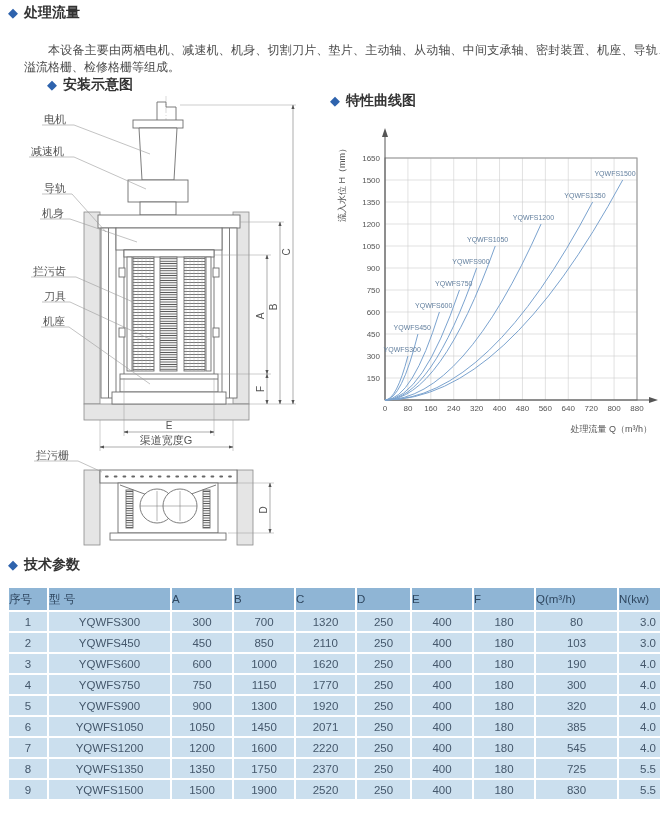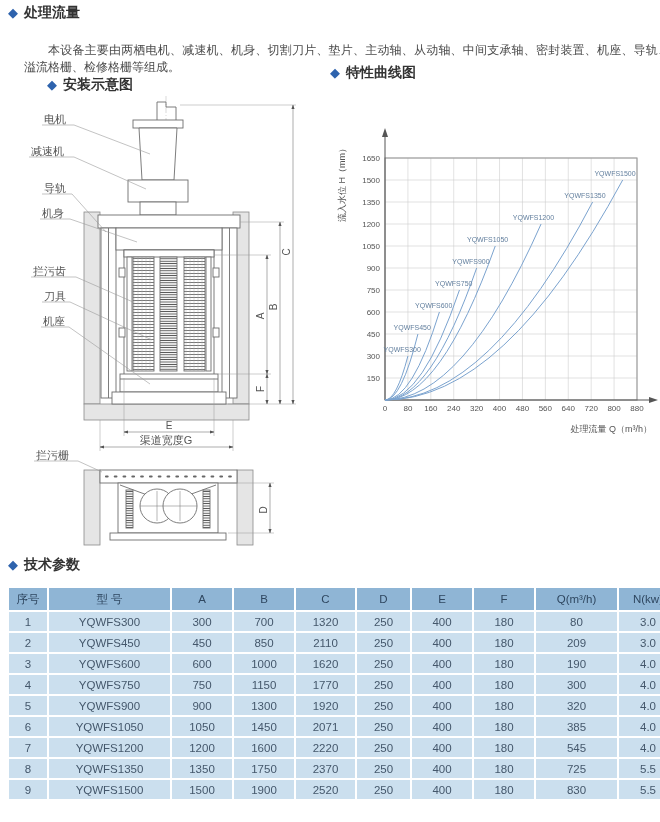--- a/index.html
+++ b/index.html
@@ -2,30 +2,30 @@
 <html><head>
 <meta charset="utf-8">
 <style>
   html,body{margin:0;padding:0;background:#fff;}
   .page{position:relative;width:660px;height:822px;background:#ffffff;overflow:hidden;
         font-family:"Liberation Sans","DejaVu Sans",sans-serif;color:#3d3d3d;}
   .heading{position:absolute;font-size:14px;font-weight:bold;color:#333;white-space:nowrap;}
   .heading .dia{color:#2e63ad;font-size:13px;margin-right:6px;}
   .h-structure{left:8px;top:4px;}
   .h-install{left:8px;top:76px;margin-left:39px;}
-  .h-curve{left:330px;top:64px;}
+  .h-curve{left:330px;top:92px;}
   .h-specs{left:8px;top:556px;}
   .intro{position:absolute;left:8px;top:26px;width:646px;margin:16px;font-size:12px;line-height:1.45;
          color:#4a4a4a;text-indent:2em;text-align:justify;}
   #diagram-svg{position:absolute;left:0px;top:92px;}
   #chart-svg{position:absolute;left:332px;top:105px;}
   table.spec{position:absolute;left:7px;top:586px;width:646px;border-collapse:separate;border-spacing:2px;
              background:#fff;table-layout:fixed;}
   table.spec th{background:#8fb5d5;color:#2f4760;font-weight:normal;font-size:11.5px;height:22px;
-                text-align:center;padding:0;}
+                text-align:left;padding:0;}
   table.spec td{background:#cbdfee;color:#44576b;font-size:11.5px;height:19px;text-align:center;padding:0;}
   svg text{font-family:"Liberation Sans","DejaVu Sans",sans-serif;}
 </style>
 </head>
 <body>
 
 <div class="page">
 
   <div class="heading h-structure">
     <span class="dia">◆</span><span>处理流量</span>
@@ -293,21 +293,21 @@
         </tr>
         <tr>
           <td>2</td>
           <td>YQWFS450</td>
           <td>450</td>
           <td>850</td>
           <td>2110</td>
           <td>250</td>
           <td>400</td>
           <td>180</td>
-          <td>209</td>
+          <td>103</td>
           <td>3.0</td>
         </tr>
         <tr>
           <td>3</td>
           <td>YQWFS600</td>
           <td>600</td>
           <td>1000</td>
           <td>1620</td>
           <td>250</td>
           <td>400</td>

